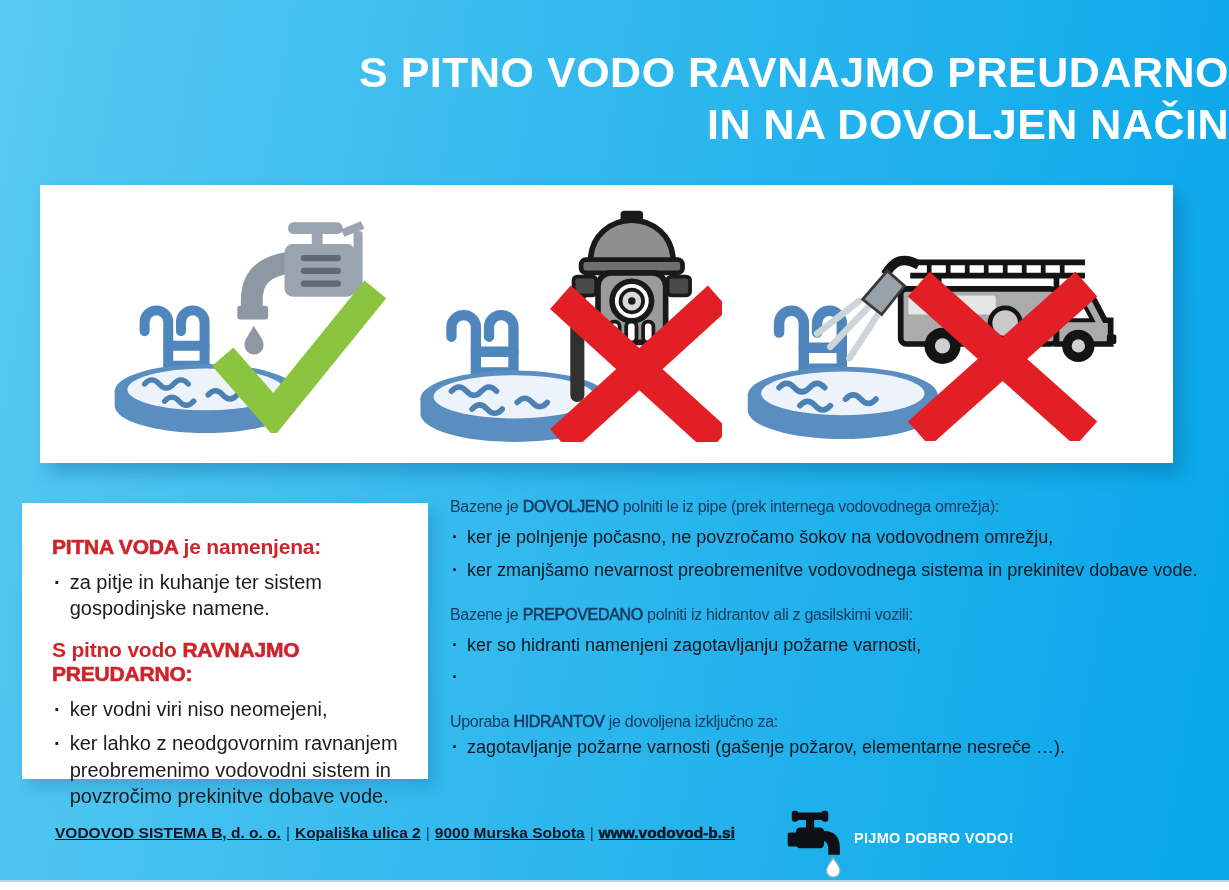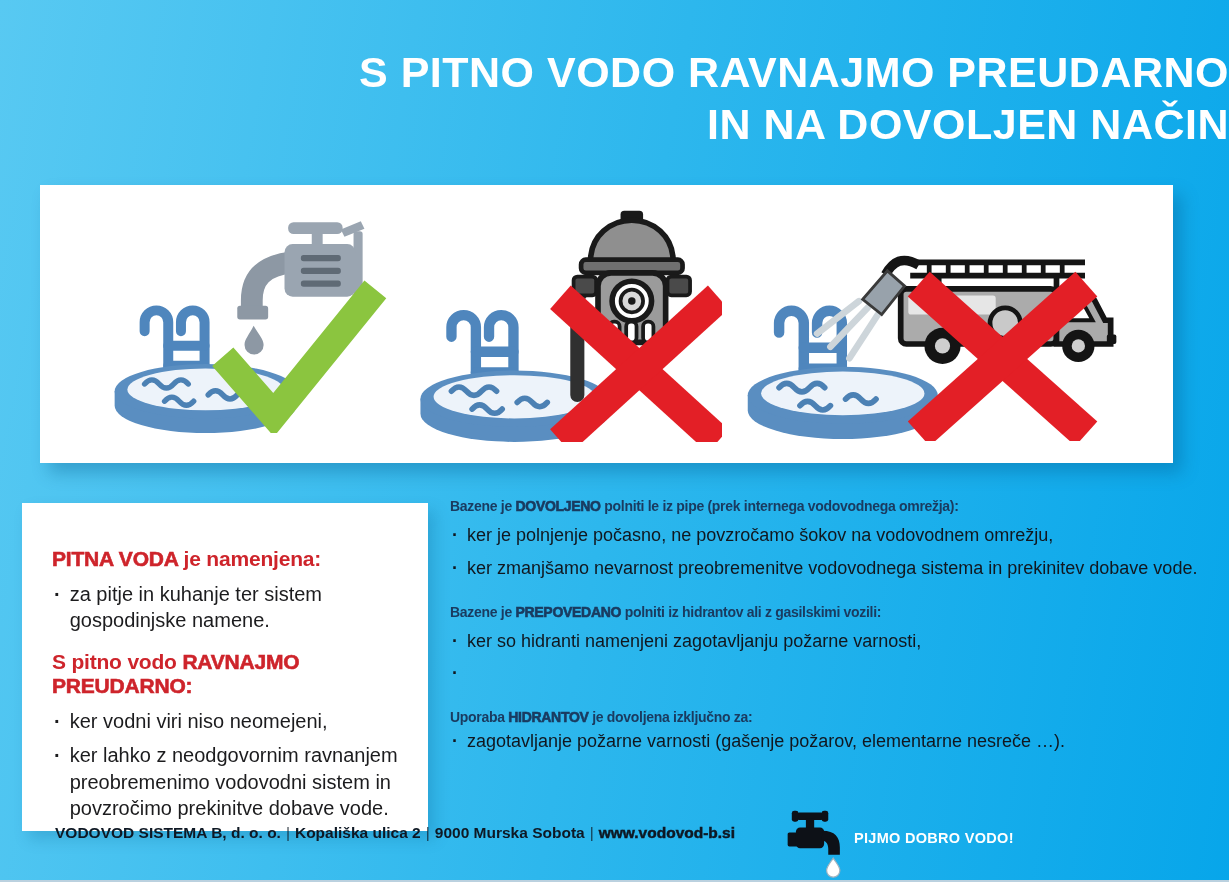--- a/index.html
+++ b/index.html
@@ -11,40 +11,40 @@
   .title{position:absolute;top:46px;left:0;width:100%;margin:0;text-align:right;
     color:#ffffff;font-weight:bold;font-size:43px;line-height:52px;letter-spacing:.5px;}
   .title span{display:block;}
 
   .banner{position:absolute;left:40px;top:185px;width:1133px;height:278px;background:#ffffff;
     box-shadow:9px 10px 16px rgba(0,86,134,.33);
     display:flex;align-items:center;justify-content:space-between;
     padding:0 50px;box-sizing:border-box;}
   .illus{flex:0 0 auto;display:block;}
 
-  .left-box{position:absolute;left:22px;top:503px;width:406px;height:328px;background:#ffffff;
+  .left-box{position:absolute;left:22px;top:503px;width:406px;height:276px;background:#ffffff;
     box-shadow:7px 8px 14px rgba(0,86,134,.22);
-    padding:44px 22px 0 30px;box-sizing:border-box;}
+    padding:32px 22px 0 30px;box-sizing:border-box;}
   .red-heading{color:#ce242b;font-size:21px;font-weight:bold;margin:0 0 10px;letter-spacing:-.2px;}
   .lb-section + .lb-section{margin-top:16px;}
 
   .bullet-row{display:flex;color:#1c1c1e;font-size:20px;line-height:1.32;margin-bottom:8px;}
   .bullet-row .bul{font-weight:bold;margin:0 9px 0 2px;}
 
   .right-col{position:absolute;left:450px;top:498px;width:748px;}
-  .navy-heading{color:#1a3b60;font-size:14px;font-weight:bold;letter-spacing:-.3px;
+  .navy-heading{color:#1a3b60;font-size:16px;font-weight:normal;letter-spacing:-.3px;
     margin:0 0 10px;white-space:nowrap;}
   .r-section{margin-bottom:23px;}
   .r-section:last-child .navy-heading{margin-bottom:5px;}
   .right-col .bullet-row{font-size:18px;color:#11171f;margin-bottom:9px;}
 
   .strong-x{-webkit-text-stroke:.6px currentColor;}
 
   .footer{position:absolute;left:55px;top:824px;font-size:15.5px;font-weight:bold;
-    color:#0e1824;white-space:nowrap;}
+    color:#0e1824;white-space:nowrap;text-decoration:underline;}
   .footer .sep{font-weight:normal;opacity:.8;padding:0 5px;}
   .footer .web{-webkit-text-stroke:.5px currentColor;}
 
   .logo{position:absolute;left:786px;top:808px;display:flex;align-items:flex-start;}
   .logo-text{margin-left:10px;padding-top:10px;}
   .logo-name{font-size:21px;font-weight:bold;color:#101d2c;letter-spacing:.2px;}
   .logo-slogan{font-size:14.5px;font-weight:bold;color:#ffffff;margin-top:12px;letter-spacing:.3px;}
 
   .bottom-strip{position:absolute;bottom:0;left:0;width:100%;height:8px;background:#ffffff;
     border-top:2px solid rgba(10,90,140,.28);}

